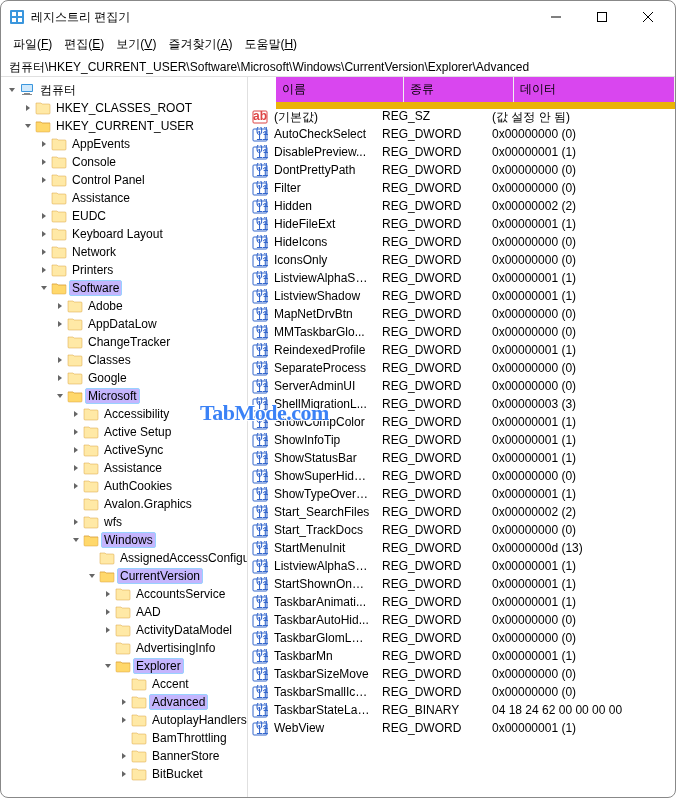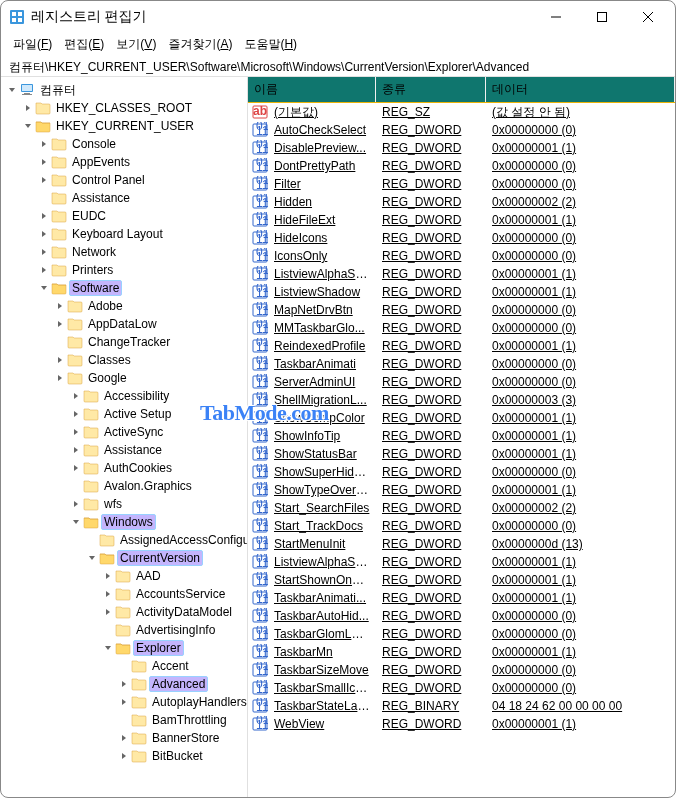--- a/index.html
+++ b/index.html
@@ -1,44 +1,44 @@
 <!DOCTYPE html>
 <html><head>
 <meta charset="utf-8">
 <style>
 * { margin: 0; padding: 0; box-sizing: border-box; font-family: "Segoe UI", "Malgun Gothic", sans-serif; font-size: 12px; }
 body { background: #fff; overflow: hidden; width: 676px; height: 798px; border: 1px solid #888; border-radius: 8px; }
 .titlebar { display: flex; align-items: center; height: 32px; padding: 0 4px 0 8px; }
 .titlebar .icon { width: 16px; height: 16px; margin-right: 6px; }
-.title-text { flex: 1; font-size: 14px; font-family: Liberation Serif, serif; }
+.title-text { flex: 1; font-size: 12px; }
 .win-btns { display: flex; }
 .win-btn { width: 46px; height: 30px; display: flex; align-items: center; justify-content: center; cursor: pointer; }
 .win-btn svg { width: 10px; height: 10px; }
 .menubar { display: flex; gap: 4px; padding: 2px 8px; height: 22px; align-items: center; }
 .menu-item { padding: 2px 4px; cursor: pointer; text-align: center; }
 .menu-item u { text-decoration: underline; }
 .pathbar { padding: 4px 8px; border-bottom: 1px solid #e0e0e0; font-size: 12px; height: 22px; white-space: nowrap; overflow: hidden; }
 .main { display: flex; height: calc(798px - 32px - 22px - 22px - 2px); }
 .tree-pane { width: 247px; overflow: auto; padding: 4px 13px 4px 4px; border-right: 1px solid #e0e0e0; }
 .list-pane { flex: 1; overflow: auto; }
 .tree ul { list-style: none; padding-left: 16px; }
 .tree > ul { padding-left: 0; }
 .tree li { white-space: nowrap; }
 .node { display: flex; align-items: center; height: 18px; cursor: pointer; }
 .twisty { width: 14px; height: 14px; display: flex; align-items: center; justify-content: center; flex-shrink: 0; }
 .twisty svg { width: 8px; height: 8px; }
 .folder-icon, .pc-icon { width: 16px; height: 14px; margin-right: 2px; flex-shrink: 0; }
 .node-label { padding: 1px 3px; border-radius: 2px; }
 .node-label.sel { background: #c4b5fd; border: 1px solid #99d1ff; padding: 0 2px; }
-.list-header { display: flex; border-bottom: 1px solid #eab308; position: sticky; top: 0; background: #0f766e; }
+.list-header { display: flex; border-bottom: 7px solid #eab308; position: sticky; top: 0; background: #d946ef; margin-left: 28px; }
 .list-header .col { padding: 4px 6px; font-size: 12px; border-right: 1px solid #f0f0f0; }
 .col-name { width: 128px; }
 .col-type { width: 110px; }
 .col-data { flex: 1; }
-.list-row { display: flex; align-items: center; height: 18px; cursor: pointer; text-decoration: underline; }
+.list-row { display: flex; align-items: flex-start; height: 18px; cursor: pointer; }
 .list-row .cell { padding: 0 6px; overflow: hidden; text-overflow: ellipsis; white-space: nowrap; font-size: 12px; }
 .val-icon { width: 16px; height: 16px; margin-left: 4px; flex-shrink: 0; }
 .watermark { position: absolute; top: 400px; left: 200px; font-size: 22px; font-weight: bold; color: #3b82f6; text-shadow: 1px 1px 0 #fff, -1px -1px 0 #fff, 1px -1px 0 #fff, -1px 1px 0 #fff; pointer-events: none; font-family: Georgia, serif; letter-spacing: -0.5px; }
 </style>
 </head>
 <body>
 
 <div class="titlebar">
   <svg class="icon" viewBox="0 0 16 16">
       <rect x="1" y="1" width="14" height="14" fill="#3a96dd" rx="1"></rect>
@@ -127,34 +127,34 @@
                   <li>
                     <div class="node">
                       <span class="twisty">
                         <svg viewBox="0 0 8 8">
                           <path d="M2 1 L6 4 L2 7 Z" fill="#666"></path>
                         </svg>
                       </span>
                       <svg class="folder-icon" viewBox="0 0 16 14">
                         <path d="M1 2h5l1 1h7a1 1 0 0 1 1 1v8a1 1 0 0 1-1 1H2a1 1 0 0 1-1-1z" fill="#ffe9a6" stroke="#d9a33c" stroke-width="0.5"></path>
                       </svg>
-                      <span class="node-label">Console</span>
+                      <span class="node-label">AppEvents</span>
                     </div>
                   </li>
                   <li>
                     <div class="node">
                       <span class="twisty">
                         <svg viewBox="0 0 8 8">
                           <path d="M2 1 L6 4 L2 7 Z" fill="#666"></path>
                         </svg>
                       </span>
                       <svg class="folder-icon" viewBox="0 0 16 14">
                         <path d="M1 2h5l1 1h7a1 1 0 0 1 1 1v8a1 1 0 0 1-1 1H2a1 1 0 0 1-1-1z" fill="#ffe9a6" stroke="#d9a33c" stroke-width="0.5"></path>
                       </svg>
-                      <span class="node-label">AppEvents</span>
+                      <span class="node-label">Console</span>
                     </div>
                   </li>
                   <li>
                     <div class="node">
                       <span class="twisty">
                         <svg viewBox="0 0 8 8">
                           <path d="M2 1 L6 4 L2 7 Z" fill="#666"></path>
                         </svg>
                       </span>
                       <svg class="folder-icon" viewBox="0 0 16 14">
@@ -293,20 +293,32 @@
                               <path d="M2 1 L6 4 L2 7 Z" fill="#666"></path>
                             </svg>
                           </span>
                           <svg class="folder-icon" viewBox="0 0 16 14">
                             <path d="M1 2h5l1 1h7a1 1 0 0 1 1 1v8a1 1 0 0 1-1 1H2a1 1 0 0 1-1-1z" fill="#ffe9a6" stroke="#d9a33c" stroke-width="0.5"></path>
                           </svg>
                           <span class="node-label">Google</span>
                         </div>
                       </li>
                       <li>
+                        <div class="node">
+                          <span class="twisty">
+                            <svg viewBox="0 0 8 8">
+                              <path d="M1 2 L7 2 L4 6 Z" fill="#666"></path>
+                            </svg>
+                          </span>
+                          <svg class="folder-icon" viewBox="0 0 16 14">
+                            <path d="M1 3h5l1 1h8v8a1 1 0 0 1-1 1H2a1 1 0 0 1-1-1z" fill="#ffd86b" stroke="#d9a33c" stroke-width="0.5"></path>
+                            <path d="M1 3h5l1 1h8" fill="none" stroke="#d9a33c" stroke-width="0.5"></path>
+                          </svg>
+                          <span class="node-label sel">Microsoft</span>
+                        </div>
                         <ul>
                           <li>
                             <div class="node">
                               <span class="twisty">
                                 <svg viewBox="0 0 8 8">
                                   <path d="M2 1 L6 4 L2 7 Z" fill="#666"></path>
                                 </svg>
                               </span>
                               <svg class="folder-icon" viewBox="0 0 16 14">
                                 <path d="M1 2h5l1 1h7a1 1 0 0 1 1 1v8a1 1 0 0 1-1 1H2a1 1 0 0 1-1-1z" fill="#ffe9a6" stroke="#d9a33c" stroke-width="0.5"></path>
@@ -428,34 +440,34 @@
                                   <li>
                                     <div class="node">
                                       <span class="twisty">
                                         <svg viewBox="0 0 8 8">
                                           <path d="M2 1 L6 4 L2 7 Z" fill="#666"></path>
                                         </svg>
                                       </span>
                                       <svg class="folder-icon" viewBox="0 0 16 14">
                                         <path d="M1 2h5l1 1h7a1 1 0 0 1 1 1v8a1 1 0 0 1-1 1H2a1 1 0 0 1-1-1z" fill="#ffe9a6" stroke="#d9a33c" stroke-width="0.5"></path>
                                       </svg>
-                                      <span class="node-label">AAD</span>
+                                      <span class="node-label">AccountsService</span>
                                     </div>
                                   </li>
                                   <li>
                                     <div class="node">
                                       <span class="twisty">
                                         <svg viewBox="0 0 8 8">
                                           <path d="M2 1 L6 4 L2 7 Z" fill="#666"></path>
                                         </svg>
                                       </span>
                                       <svg class="folder-icon" viewBox="0 0 16 14">
                                         <path d="M1 2h5l1 1h7a1 1 0 0 1 1 1v8a1 1 0 0 1-1 1H2a1 1 0 0 1-1-1z" fill="#ffe9a6" stroke="#d9a33c" stroke-width="0.5"></path>
                                       </svg>
-                                      <span class="node-label">AccountsService</span>
+                                      <span class="node-label">AAD</span>
                                     </div>
                                   </li>
                                   <li>
                                     <div class="node">
                                       <span class="twisty">
                                         <svg viewBox="0 0 8 8">
                                           <path d="M2 1 L6 4 L2 7 Z" fill="#666"></path>
                                         </svg>
                                       </span>
                                       <svg class="folder-icon" viewBox="0 0 16 14">
@@ -719,21 +731,21 @@
           <span class="cell col-name" style="width:108px">ReindexedProfile</span>
           <span class="cell col-type">REG_DWORD</span>
           <span class="cell col-data">0x00000001 (1)</span>
         </div>
         <div class="list-row">
           <svg class="val-icon" viewBox="0 0 16 16">
             <rect x="1" y="2" width="14" height="12" rx="1" fill="#fff" stroke="#36c" stroke-width="1"></rect>
             <text x="4" y="8" font-size="5" fill="#36c">011</text>
             <text x="4" y="13" font-size="5" fill="#36c">110</text>
           </svg>
-          <span class="cell col-name" style="width:108px">TaskbarAnimati</span>
+          <span class="cell col-name" style="width:108px">SeparateProcess</span>
           <span class="cell col-type">REG_DWORD</span>
           <span class="cell col-data">0x00000000 (0)</span>
         </div>
         <div class="list-row">
           <svg class="val-icon" viewBox="0 0 16 16">
             <rect x="1" y="2" width="14" height="12" rx="1" fill="#fff" stroke="#36c" stroke-width="1"></rect>
             <text x="4" y="8" font-size="5" fill="#36c">011</text>
             <text x="4" y="13" font-size="5" fill="#36c">110</text>
           </svg>
           <span class="cell col-name" style="width:108px">ServerAdminUI</span>

